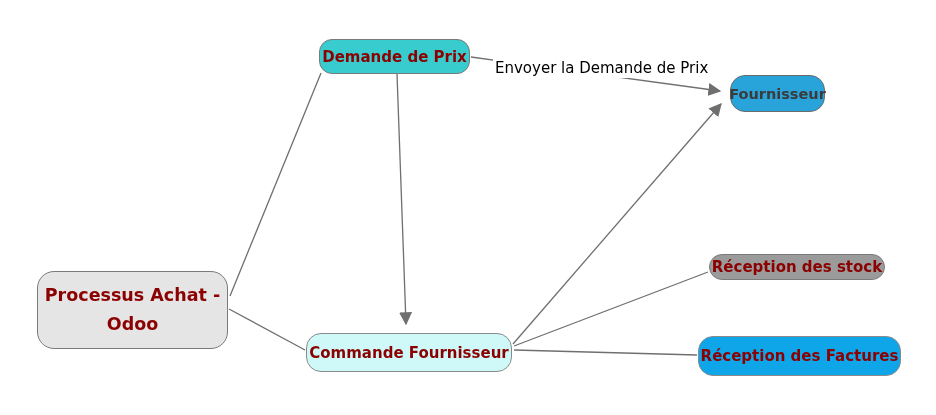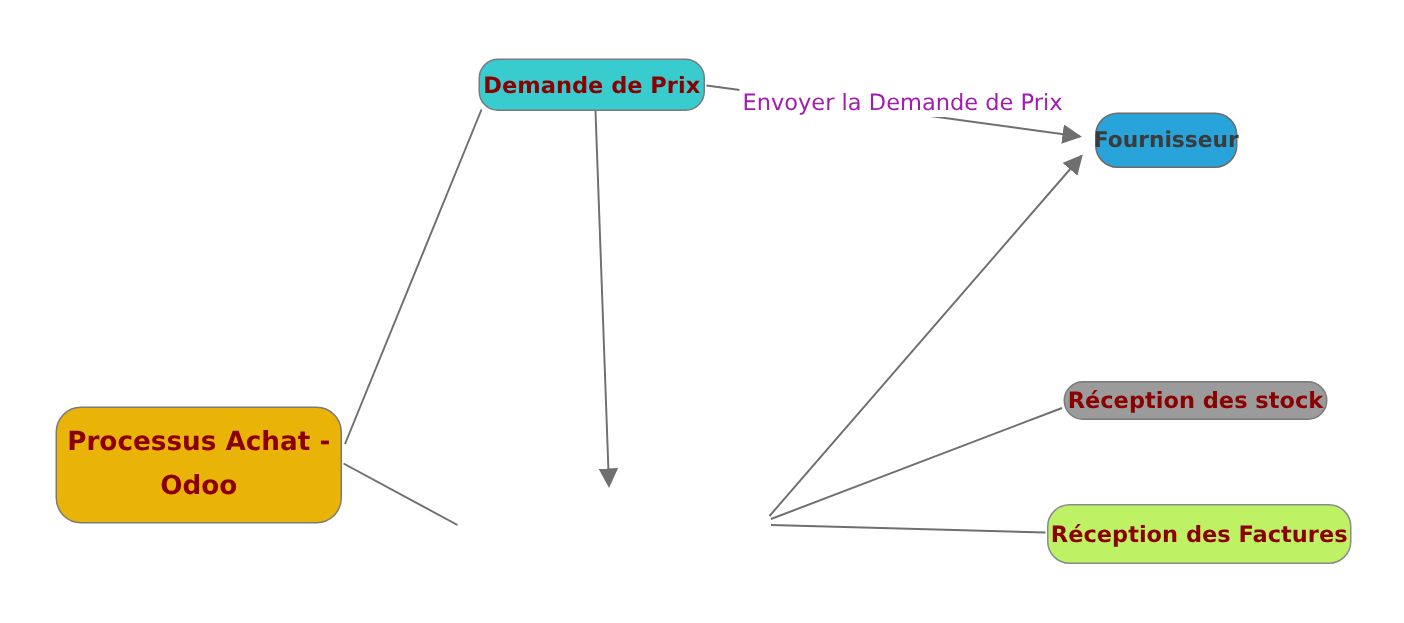--- a/index.html
+++ b/index.html
@@ -9,45 +9,45 @@
   }
   svg.edges{position:absolute;left:0;top:0;width:936px;height:415px;}
   svg.edges line{stroke:#6F6F6F;stroke-width:1.3;}
   .node{
     position:absolute;display:flex;align-items:center;justify-content:center;
     text-align:center;font-weight:bold;box-sizing:border-box;
     border:1.6px solid #7A7A7A;border-radius:15px;cursor:default;
   }
   .node span{display:block;}
   .node-proc{
-    left:37px;top:271px;width:191px;height:78px;background:#eab308;
+    left:37px;top:271px;width:191px;height:78px;background:#e5e5e5;
     color:#8B0000;font-size:17.5px;line-height:29px;border-radius:17px;
   }
   .node-demande{
     left:319px;top:39px;width:151px;height:35px;background:#38CCCE;
     color:#8B0000;font-size:15px;border-radius:13px;text-align:right;
   }
   .node-fournisseur{
     left:730px;top:75px;width:95px;height:37px;background:#29A4DB;
     color:#3B3B3B;font-size:14.5px;border-color:#6B6B6B;
   }
   .node-commande{
     left:306px;top:333px;width:206px;height:39px;background:#CFF9F9;
     color:#8B0000;font-size:15px;border-color:#8A8A8A;
   }
   .node-stock{
     left:709px;top:254px;width:176px;height:26px;background:#9B9B9B;
     color:#8B0000;font-size:15px;border-color:#7A7A7A;
   }
   .node-factures{
-    left:698px;top:336px;width:203px;height:40px;background:#bef264;
+    left:698px;top:336px;width:203px;height:40px;background:#0ea5e9;
     color:#8B0000;font-size:15px;border-color:#8A8A8A;
   }
   .edge-label{
-    position:absolute;background:#fff;color:#a21caf;font-size:15px;
+    position:absolute;background:#fff;color:#000000;font-size:15px;
     text-align:center;white-space:nowrap;padding:1px 2px;
   }
   .edge-label-envoyer{left:493px;top:58px;width:212px;}
   .edge-label-valider{left:298px;top:191px;width:208px;}
 </style>
 </head>
 <body>
 
 <div class="canvas">
 
@@ -73,20 +73,23 @@
   </div>
 
   <div class="node node-demande">
     <span>Demande de Prix</span>
   </div>
 
   <div class="node node-fournisseur">
     <span>Fournisseur</span>
   </div>
 
+  <div class="node node-commande">
+    <span>Commande Fournisseur</span>
+  </div>
 
   <div class="node node-stock">
     <span>Réception des stock</span>
   </div>
 
   <div class="node node-factures">
     <span>Réception des Factures</span>
   </div>
 
 </div>

